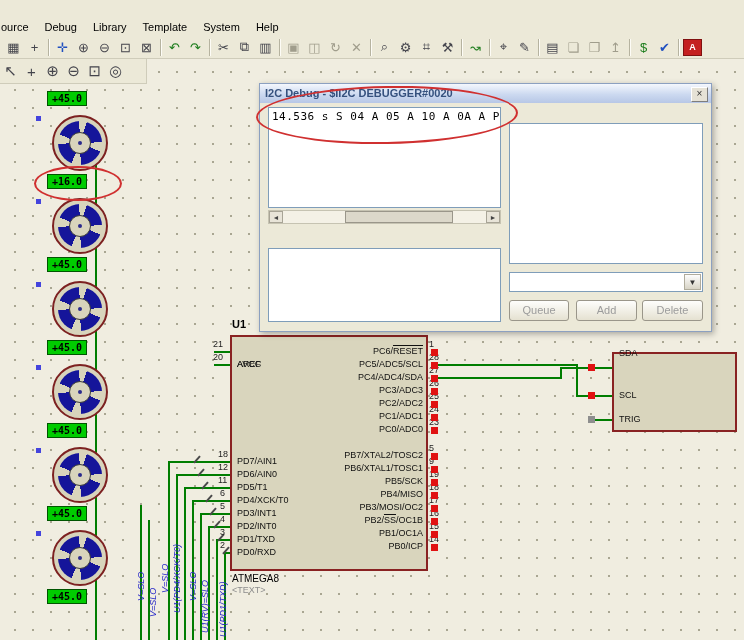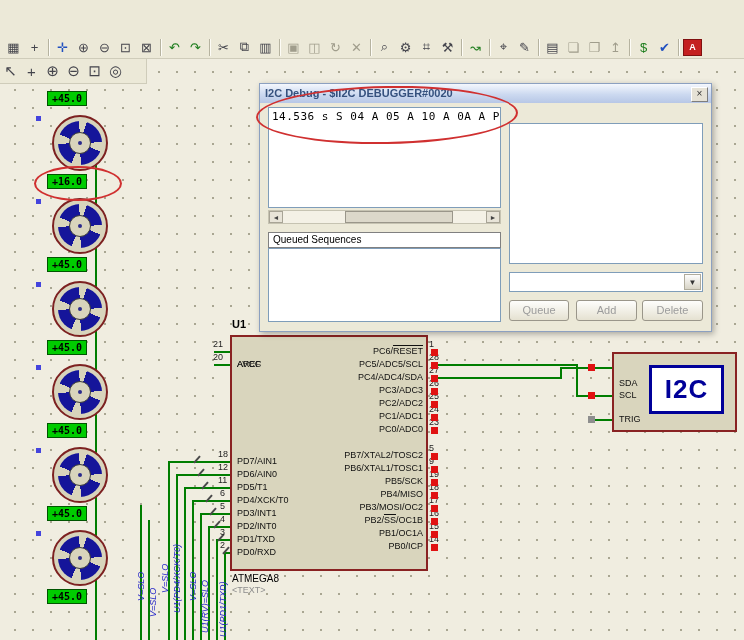--- a/index.html
+++ b/index.html
@@ -114,20 +114,28 @@
 
   .ellipse { position:absolute; border:2px solid #d03030; border-radius:50%; z-index:40;
              background:transparent; pointer-events:none; }
 </style>
 </head>
 <body>
 
 <div class="screen">
 
 
+  <div class="menubar">
+    <span class="menu-item">ource</span>
+    <span class="menu-item">Debug</span>
+    <span class="menu-item">Library</span>
+    <span class="menu-item">Template</span>
+    <span class="menu-item">System</span>
+    <span class="menu-item">Help</span>
+  </div>
 
   <div class="toolbar">
     <span class="tbi">▦</span>
     <span class="tbi">+</span>
     <span class="tbsep"></span>
     <span class="tbi c-blue">✛</span>
     <span class="tbi">⊕</span>
     <span class="tbi">⊖</span>
     <span class="tbi">⊡</span>
     <span class="tbi">⊠</span>
@@ -328,22 +336,21 @@
 
   <div class="wire" style="left:438px;top:364px;width:140px;height:2px"></div>
   <div class="wire" style="left:576px;top:364px;width:2px;height:33px"></div>
   <div class="wire" style="left:576px;top:395px;width:36px;height:2px"></div>
   <div class="wire" style="left:438px;top:377px;width:124px;height:2px"></div>
   <div class="wire" style="left:560px;top:367px;width:2px;height:12px"></div>
   <div class="wire" style="left:560px;top:367px;width:52px;height:2px"></div>
   <div class="wire" style="left:595px;top:419px;width:17px;height:2px"></div>
 
   <div class="mod-body"></div>
-  <div class="i2c-box">I2C</div>
-  <div class="mod-pin" style="top:378px">SDA</div>
+  <div class="mod-pin" style="top:348px">SDA</div>
   <div class="mod-pin" style="top:390px">SCL</div>
   <div class="mod-pin" style="top:414px">TRIG</div>
   <div class="pinsq" style="left:588px;top:364px"></div>
   <div class="pinsq" style="left:588px;top:392px"></div>
   <div class="pinsq grey" style="left:588px;top:416px"></div>
 
   <div class="netlbl" style="left:136px;top:601px">V=SLO</div>
   <div class="netlbl" style="left:148px;top:617px">V=SLO</div>
   <div class="netlbl" style="left:160px;top:593px">V=SLO</div>
   <div class="netlbl" style="left:172px;top:613px">U1(PD4/XCK/T0)</div>
@@ -360,21 +367,20 @@
     <div class="sunken" style="left:8px;top:23px;width:233px;height:101px">
       <div class="loglines">14.536 s S 04 A 05 A 10 A 0A A P</div>
     </div>
 
     <div class="hscroll">
       <div class="sbtn" style="left:0">◄</div>
       <div class="sbtn" style="right:0">►</div>
       <div class="sthumb"></div>
     </div>
 
-    <div class="strip" style="left:8px;top:148px;width:233px;height:16px">Queued Sequences</div>
     <div class="sunken" style="left:8px;top:164px;width:233px;height:74px"></div>
 
     <div class="sunken" style="left:249px;top:39px;width:194px;height:141px"></div>
 
     <div class="combo">
       <div class="combo-btn">▼</div>
     </div>
 
     <div class="dbtn" style="left:249px;width:60px">Queue</div>
     <div class="dbtn" style="left:316px;width:61px">Add</div>

